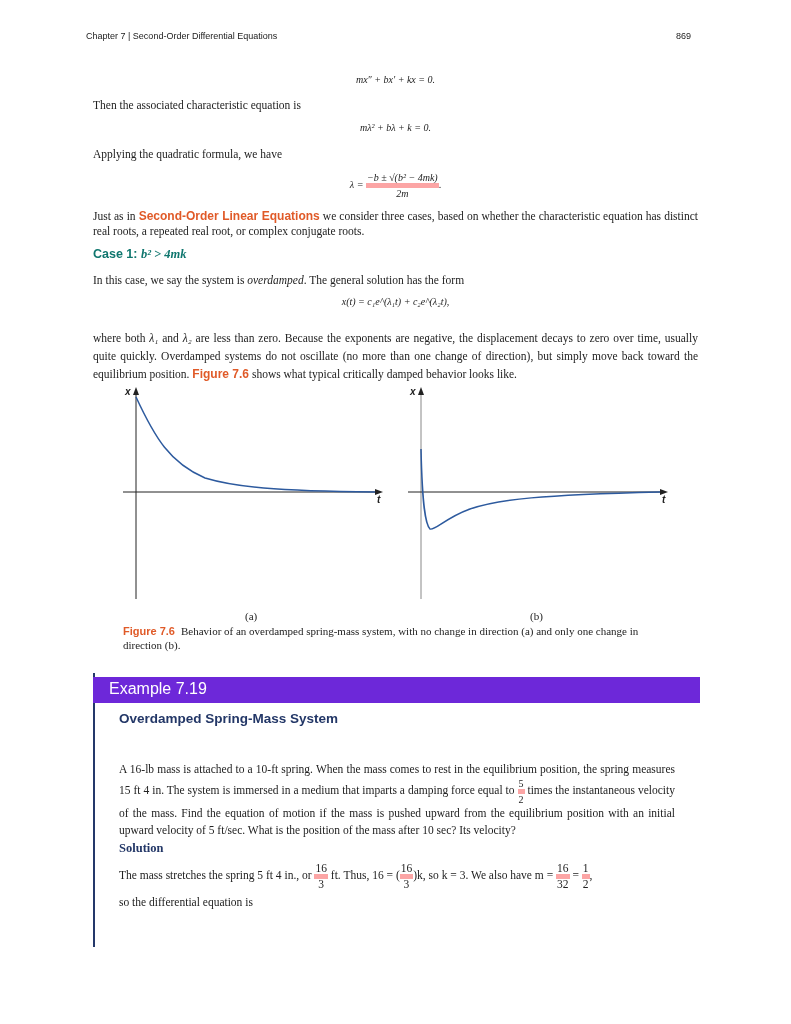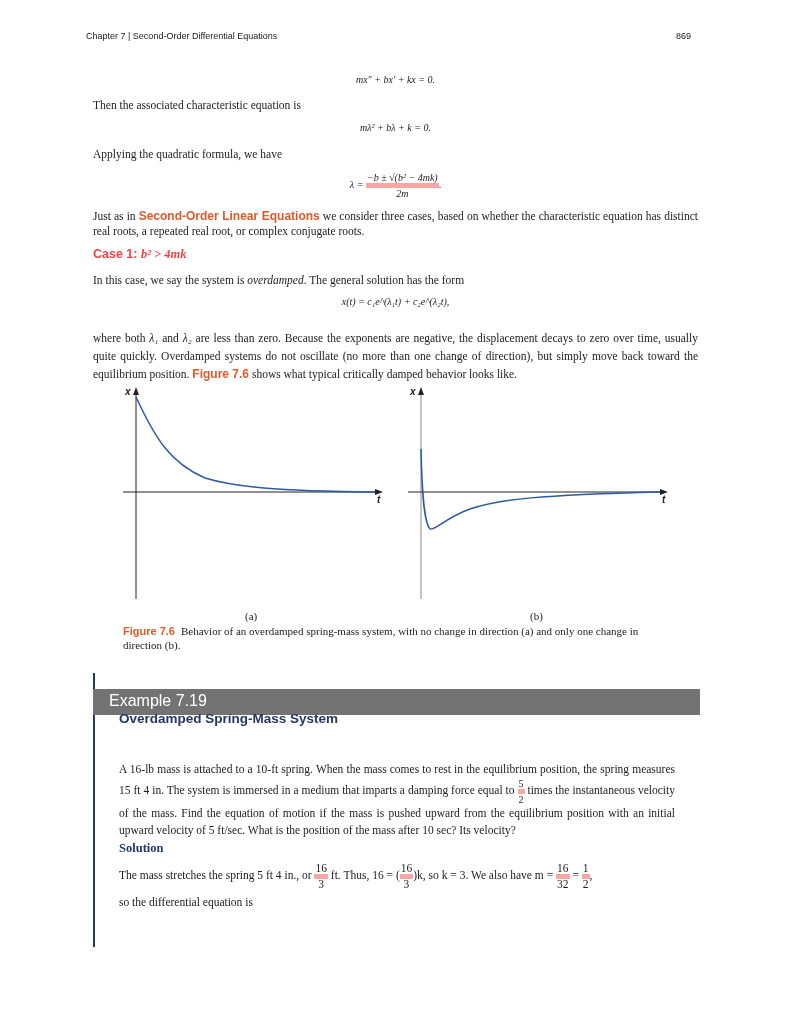--- a/index.html
+++ b/index.html
@@ -7,31 +7,31 @@
   body { position: relative; font-family: "Liberation Serif", serif; color: #222; font-size: 11.5px; }
 
   .runhead { position: absolute; top: 31px; left: 86px; width: 605px; font-family: Liberation Sans, sans-serif; font-size: 9px; color: #222; }
   .runhead .pg { position: absolute; right: 0; top: 0; }
 
   .abs { position: absolute; }
   .p { position: absolute; left: 93px; width: 605px; line-height: 15px; font-size: 11.5px; text-align: justify; }
   .eq { position: absolute; left: 0; width: 791px; text-align: center; font-size: 10px; font-family: "Liberation Serif", serif; }
   .eq i { font-style: italic; }
   .link { color: #e05a28; font-family: Liberation Sans, sans-serif; font-weight: bold; font-size: 12px; }
-  .case { position: absolute; left: 93px; top: 247px; font-family: "Liberation Sans", sans-serif; font-weight: bold; color: #ef4444; font-size: 12.5px; }
+  .case { position: absolute; left: 93px; top: 247px; font-family: "Liberation Sans", sans-serif; font-weight: bold; color: #0f766e; font-size: 12.5px; }
   .case i { font-family: "Liberation Serif", serif; font-style: italic; }
   .frac { display: inline-block; vertical-align: middle; text-align: center; line-height: 11px; }
   .frac .n { display: block; border-bottom: 5px solid #fca5a5; padding: 0 1px; }
   .frac .d { display: block; }
   .figlabel { position: absolute; font-size: 11px; font-family: "Liberation Serif", serif; }
   .caption { position: absolute; left: 123px; top: 624px; width: 545px; font-size: 11px; line-height: 14px; }
   .caption .cap-label { color: #e05a28; font-family: "Liberation Sans", sans-serif; font-weight: bold; font-size: 11px; margin-right: 6px; }
 
   .example { position: absolute; left: 93px; top: 673px; width: 605px; height: 274px; border-left: 2px solid #24386a; }
-  .ex-head { position: absolute; left: -2px; top: 16px; width: 607px; height: 26px; background: #737373; color: #ffffff; font-family: "Liberation Sans", sans-serif; font-size: 16px; padding: 3px 0 0 16px; }
+  .ex-head { position: absolute; left: -2px; top: 4px; width: 607px; height: 26px; background: #6d28d9; color: #ffffff; font-family: "Liberation Sans", sans-serif; font-size: 16px; padding: 3px 0 0 16px; }
   .ex-title { position: absolute; left: 24px; top: 38px; font-family: "Liberation Sans", sans-serif; font-weight: bold; color: #233767; font-size: 13.5px; }
   .ex-p { position: absolute; left: 24px; width: 556px; font-size: 11.5px; line-height: 15px; text-align: justify; }
   .sol-title { position: absolute; left: 24px; top: 168px; font-family: Liberation Serif, serif; font-weight: bold; color: #233767; font-size: 12.5px; }
 </style>
 </head>
 <body>
 
 <div class="runhead">
   <span>Chapter 7 | Second-Order Differential Equations</span>
   <span class="pg">869</span>

